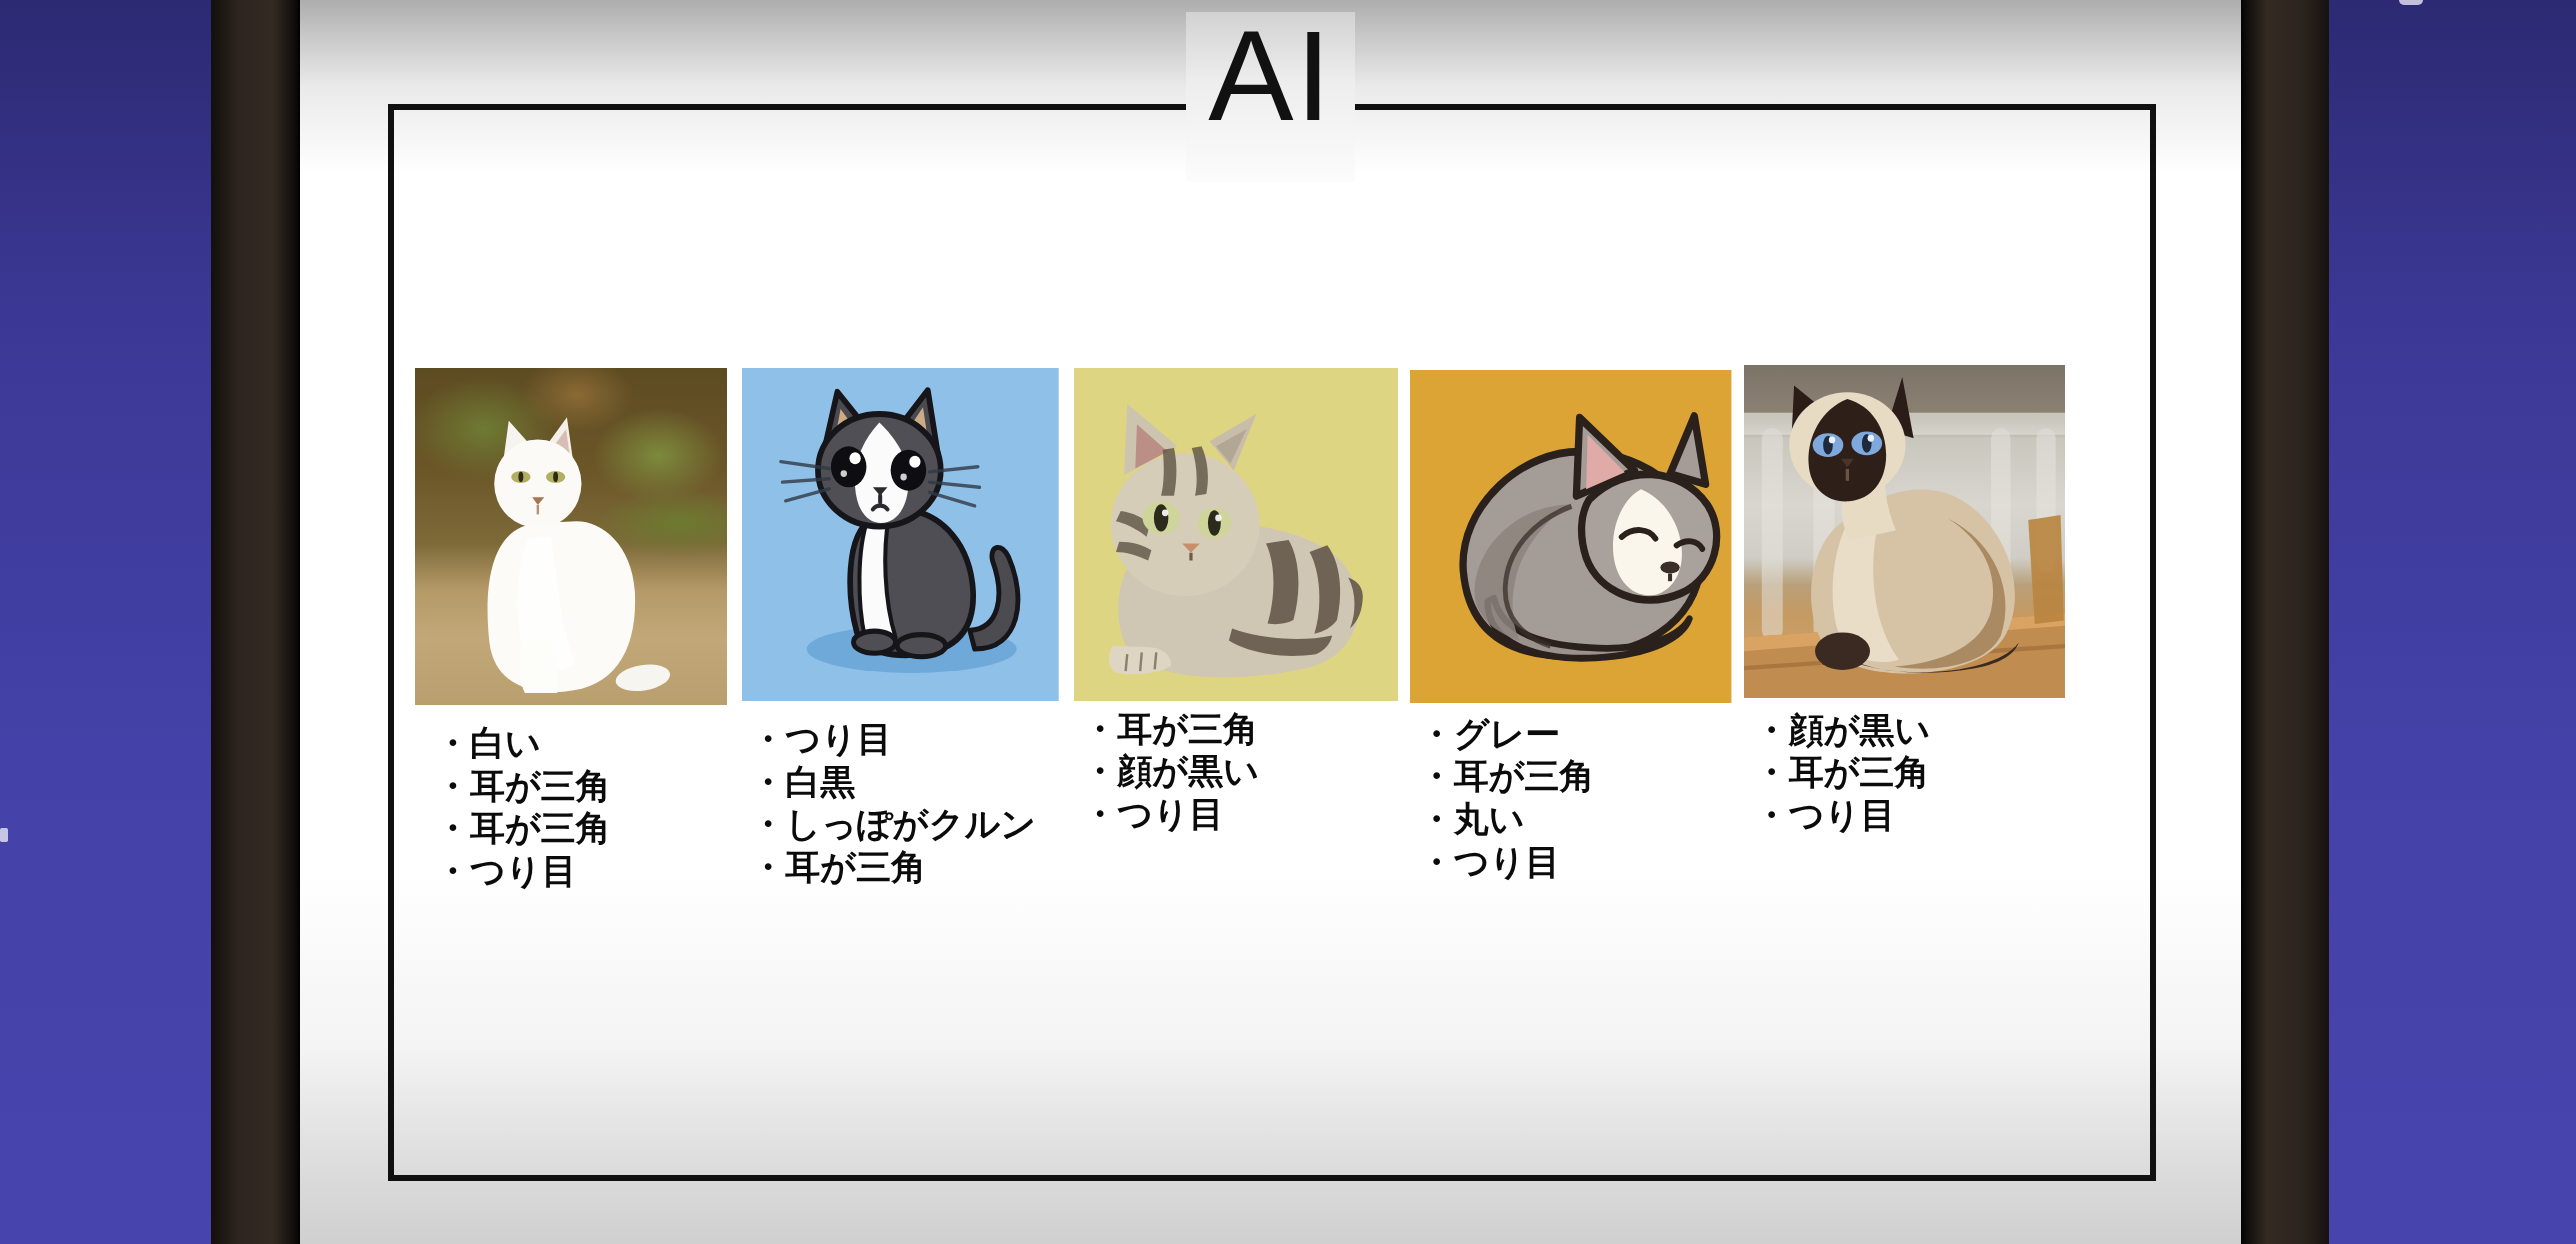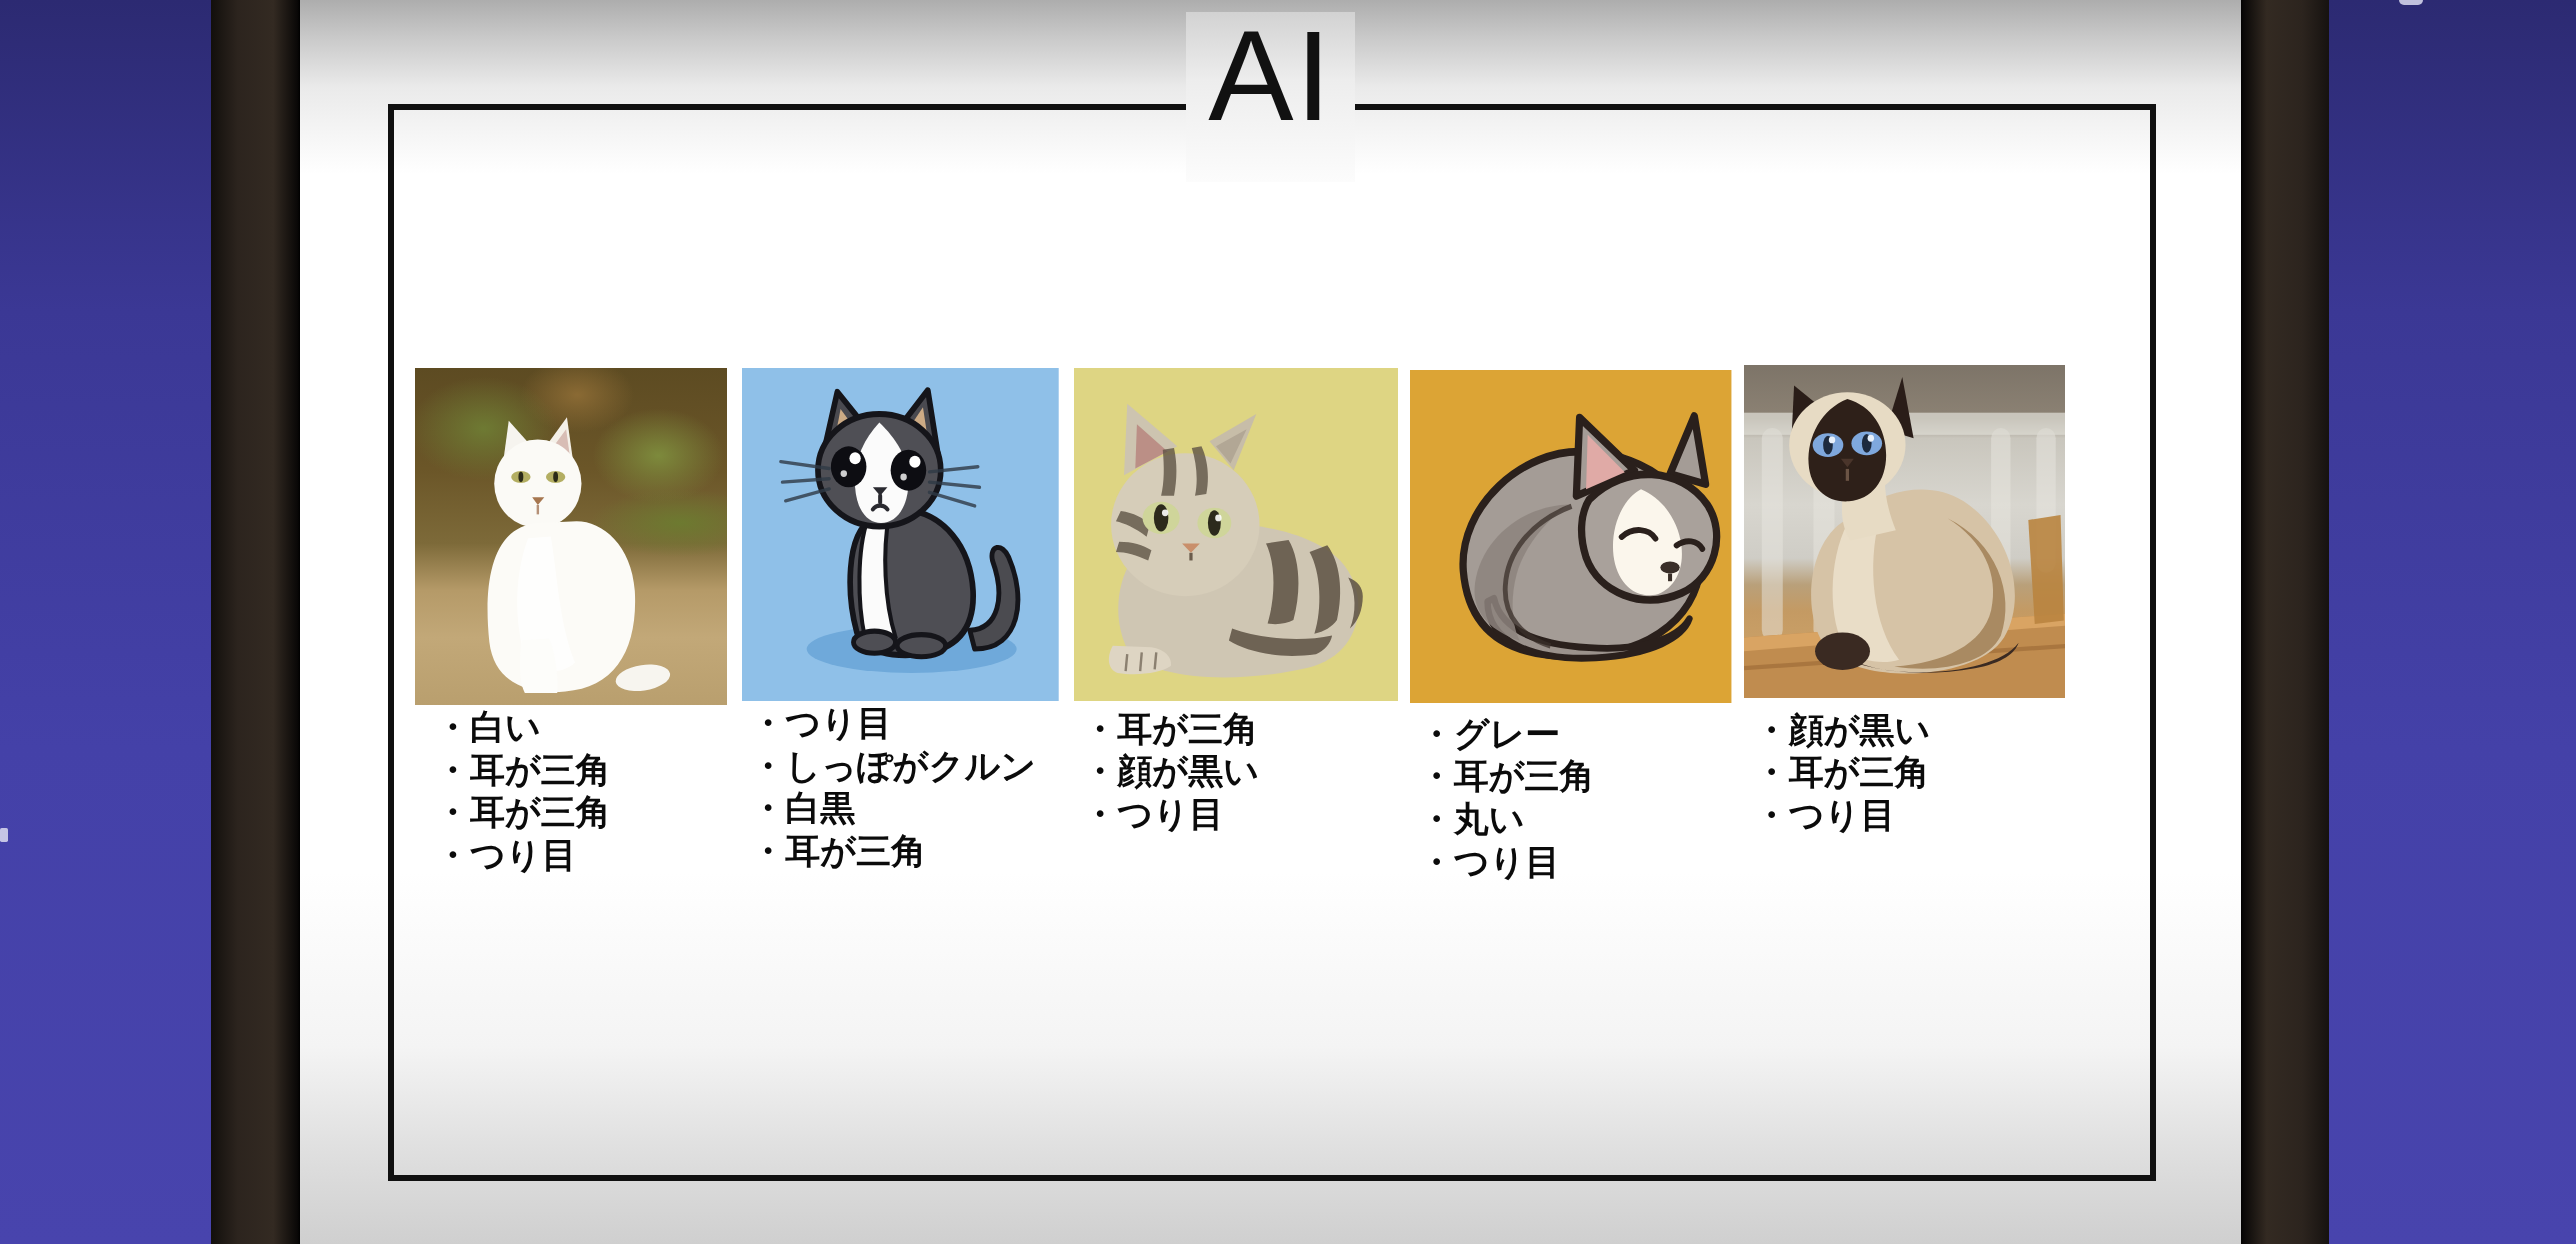--- a/index.html
+++ b/index.html
@@ -94,21 +94,21 @@
     height: 337px;
     overflow: hidden;
     position: relative;
   }
   .card-2 .thumb { height: 333px; }
   .card-3 .thumb { height: 333px; }
   .card-4 .thumb { height: 333px; margin-top: 1.7px; }
   .card-5 .thumb { height: 333px; margin-top: -2.6px; }
 
   .features {
-    margin-top: 1px;
+    margin-top: 17px;
     list-style: none;
     font-family: "DejaVu Sans", sans-serif;
     font-size: 35px;
     font-weight: 700;
     line-height: 1.22;
     color: #0b0b0b;
     white-space: nowrap;
   }
   .card-1 .features { padding-left: 20.4px; }
   .card-2 .features { padding-left: 8.5px; }
@@ -242,22 +242,22 @@
               <path d="M108 130 L50 134"></path>
               <path d="M108 142 L54 156"></path>
               <path d="M232 122 L292 116"></path>
               <path d="M232 134 L294 140"></path>
               <path d="M232 146 L288 162"></path>
             </g>
           </svg>
         </div>
         <ul class="features">
           <li>つり目</li>
+          <li>白黒</li>
           <li>しっぽがクルン</li>
-          <li>白黒</li>
           <li>耳が三角</li>
         </ul>
       </div>
 
       <div class="card card-3">
         <div class="thumb">
           <svg class="art" viewBox="0 0 402 391" preserveAspectRatio="none">
             <rect x="0" y="0" width="402" height="391" fill="#ded583"></rect>
 
             <path d="M120 190 C 60 206 40 280 66 330 C 92 366 200 372 290 352

